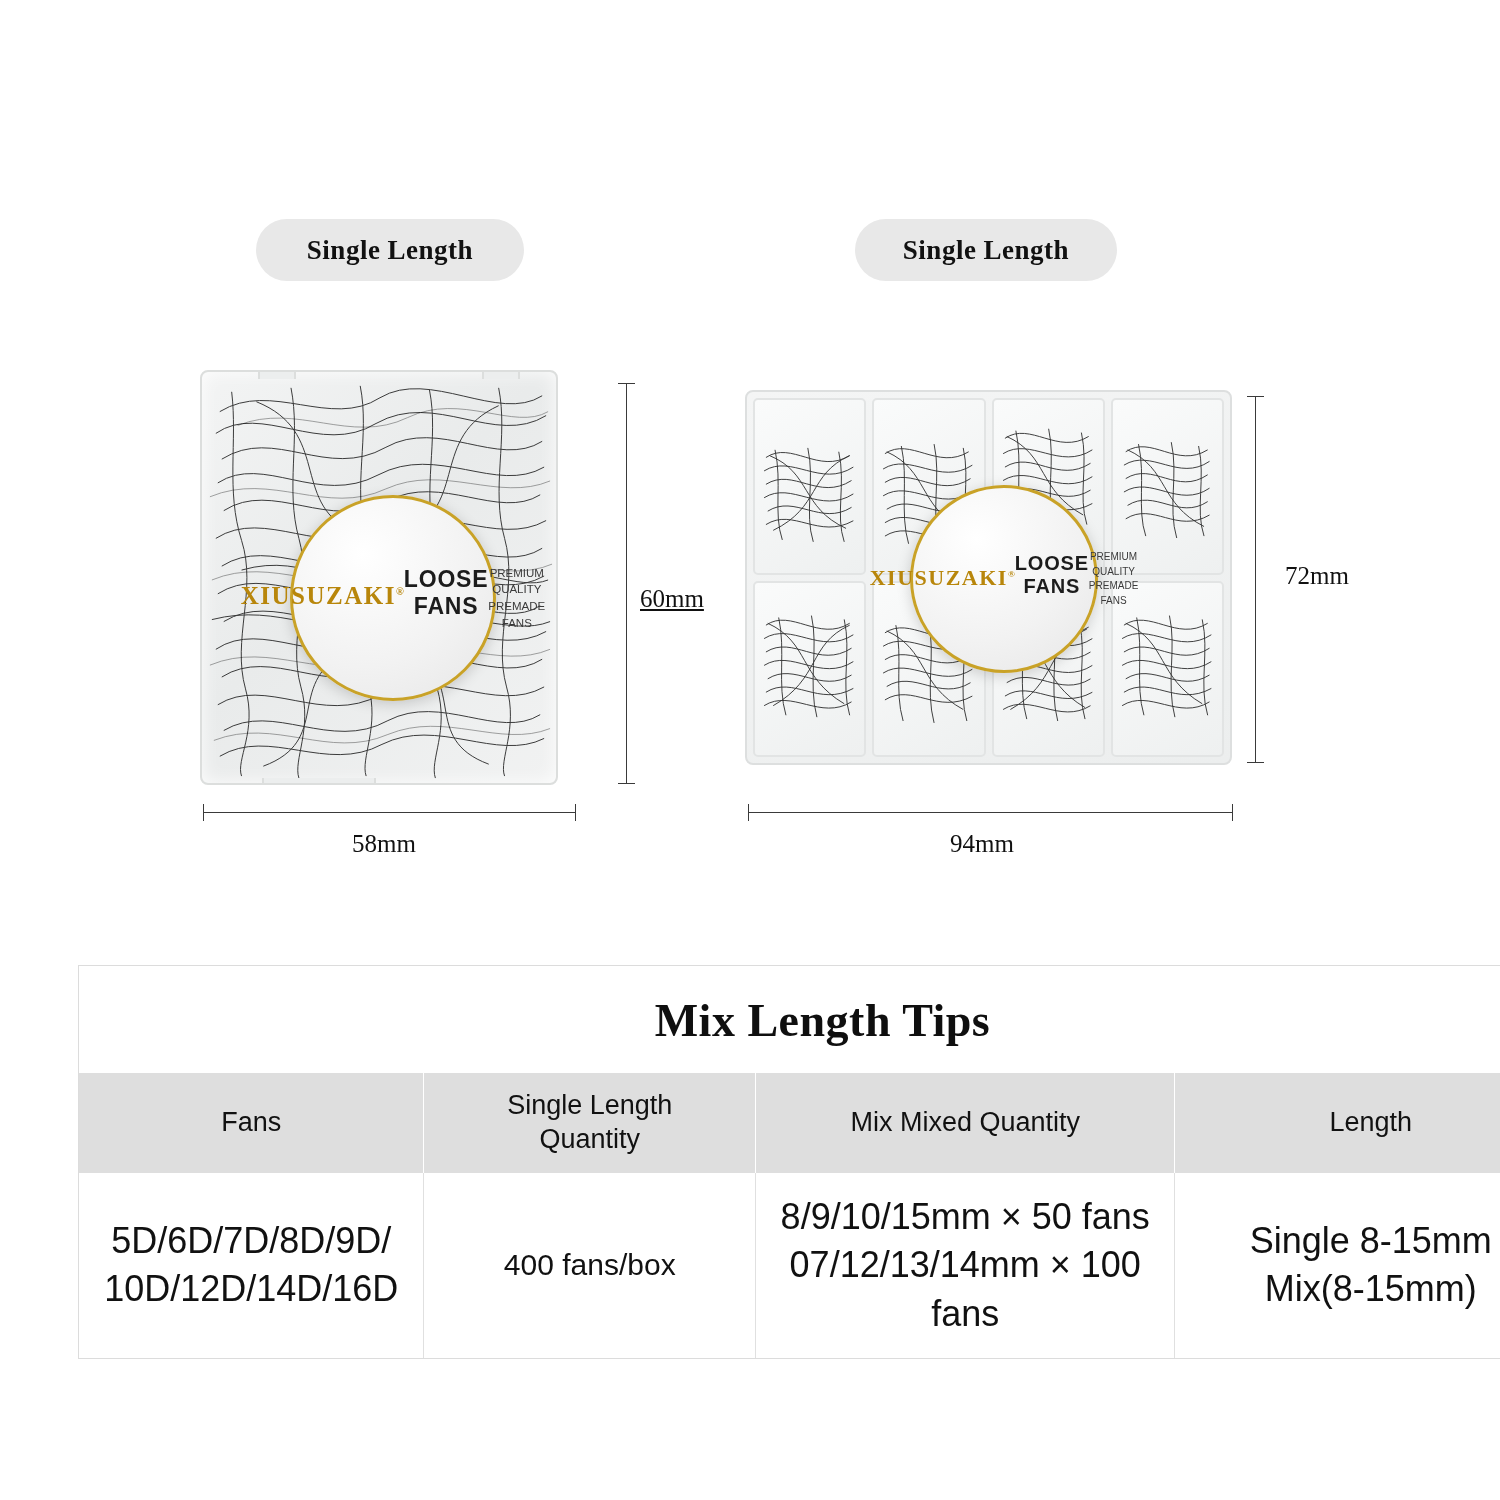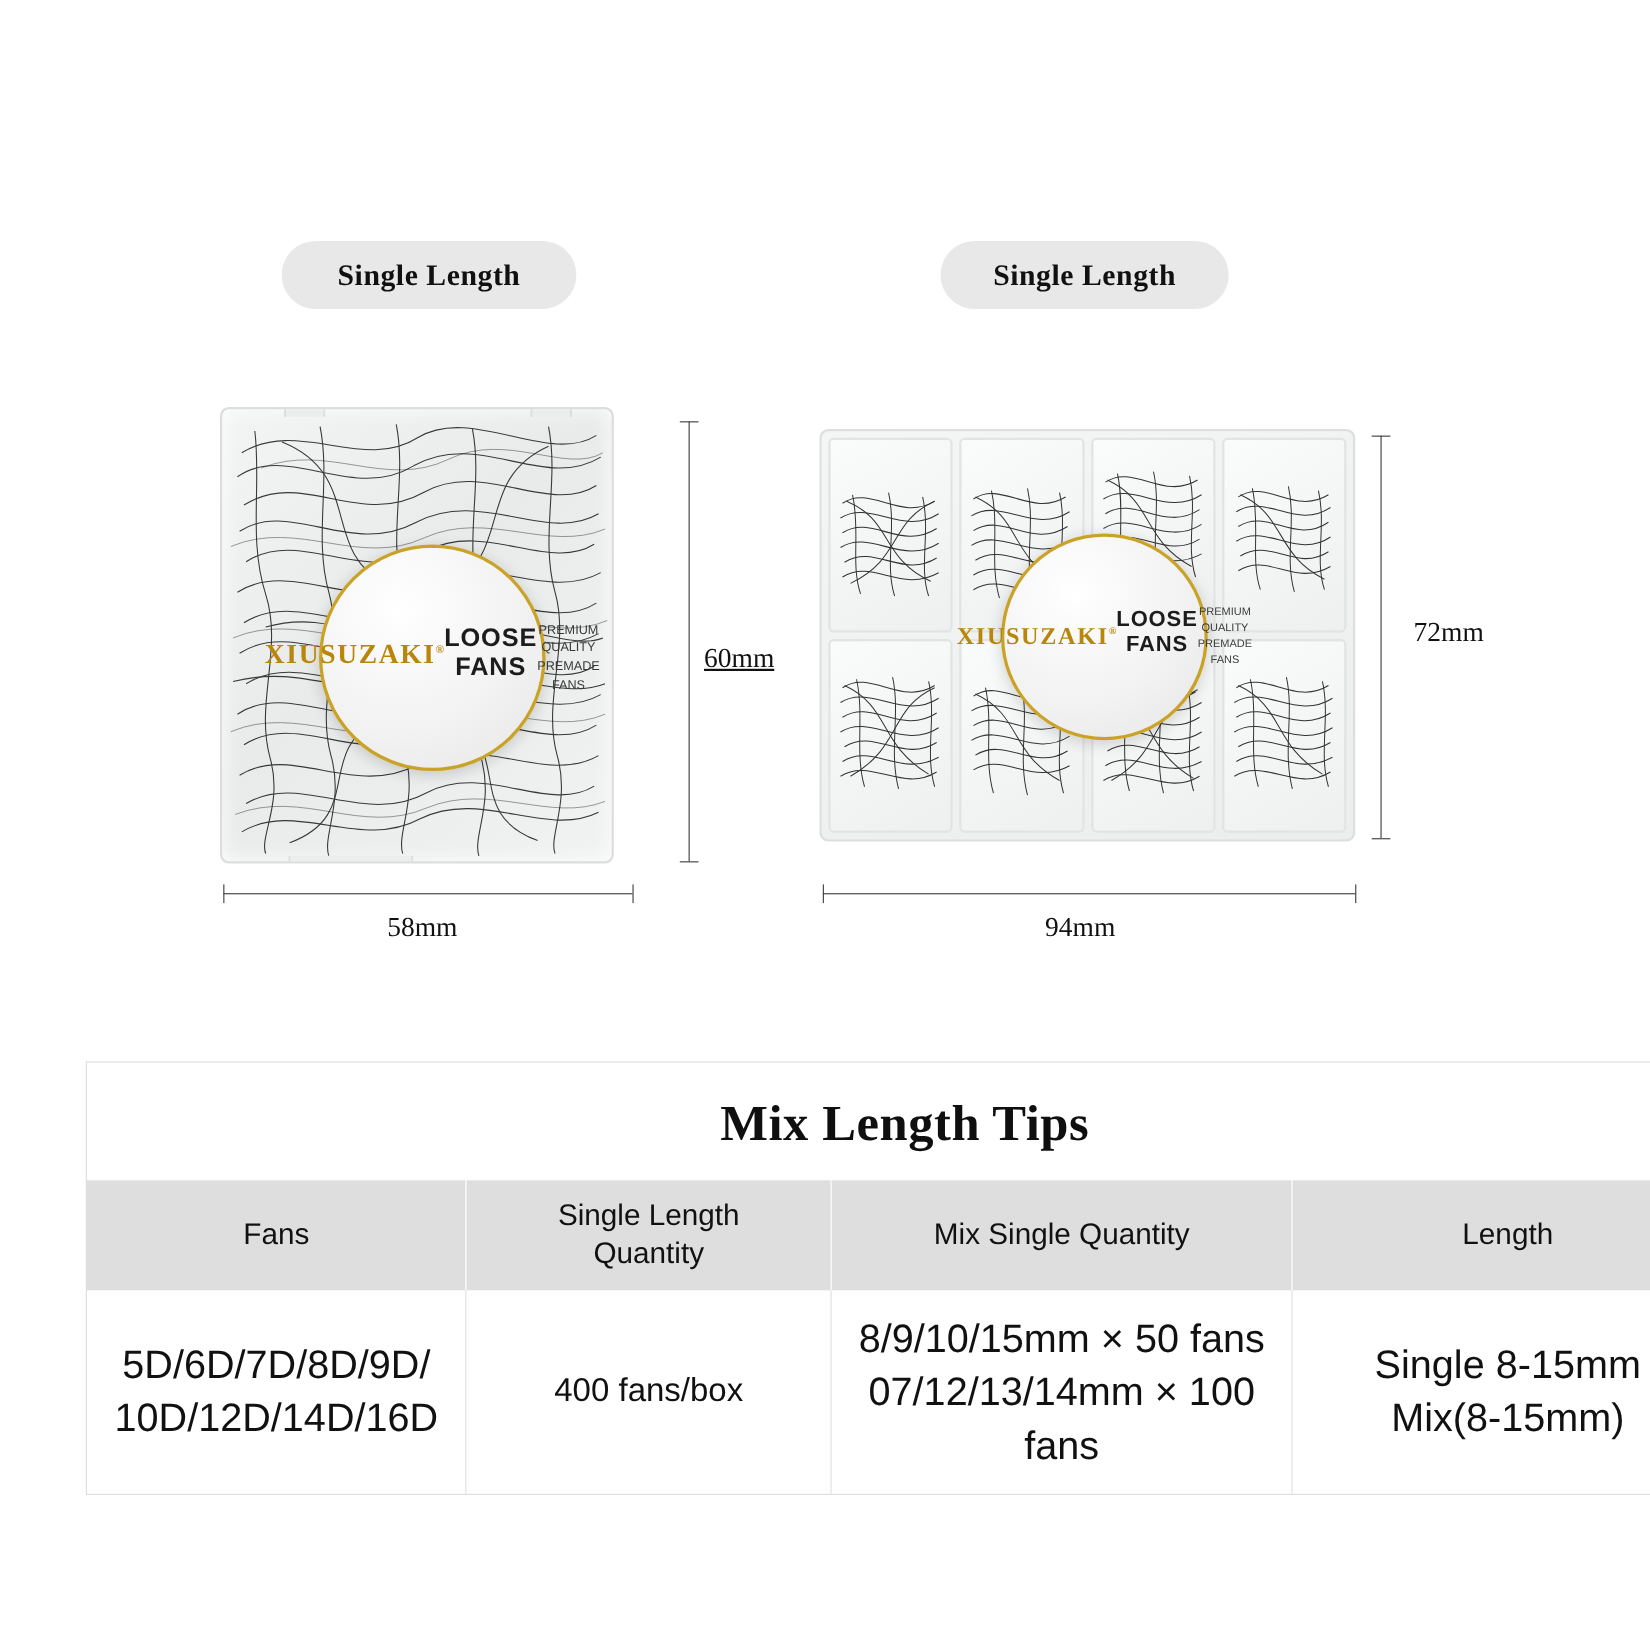--- a/index.html
+++ b/index.html
@@ -482,21 +482,21 @@
         <col class="c3">
         <col class="c4">
     </colgroup>
     <thead>
       <tr>
         <td>Fans</td>
         <td>
           <div>Single Length</div>
           <div>Quantity</div>
         </td>
-        <td>Mix Single Quantity</td>
+        <td>Mix Mixed Quantity</td>
         <td>Length</td>
       </tr>
     </thead>
     <tbody>
       <tr>
         <td>
           <div>5D/6D/7D/8D/9D/</div>
           <div>10D/12D/14D/16D</div>
         </td>
         <td class="cell-big">400 fans/box</td>

